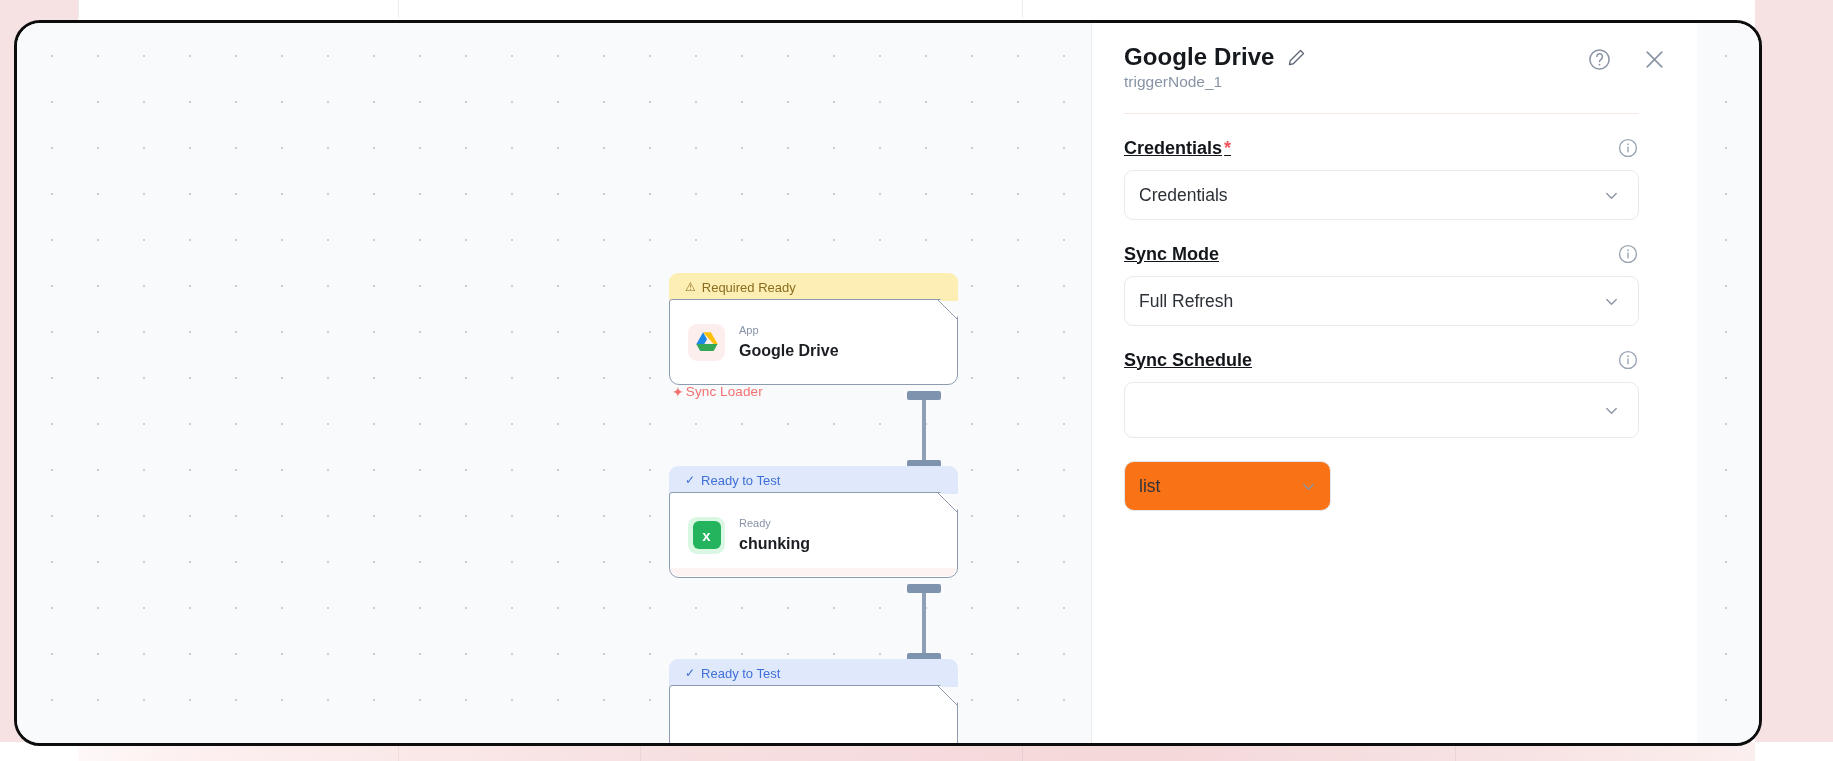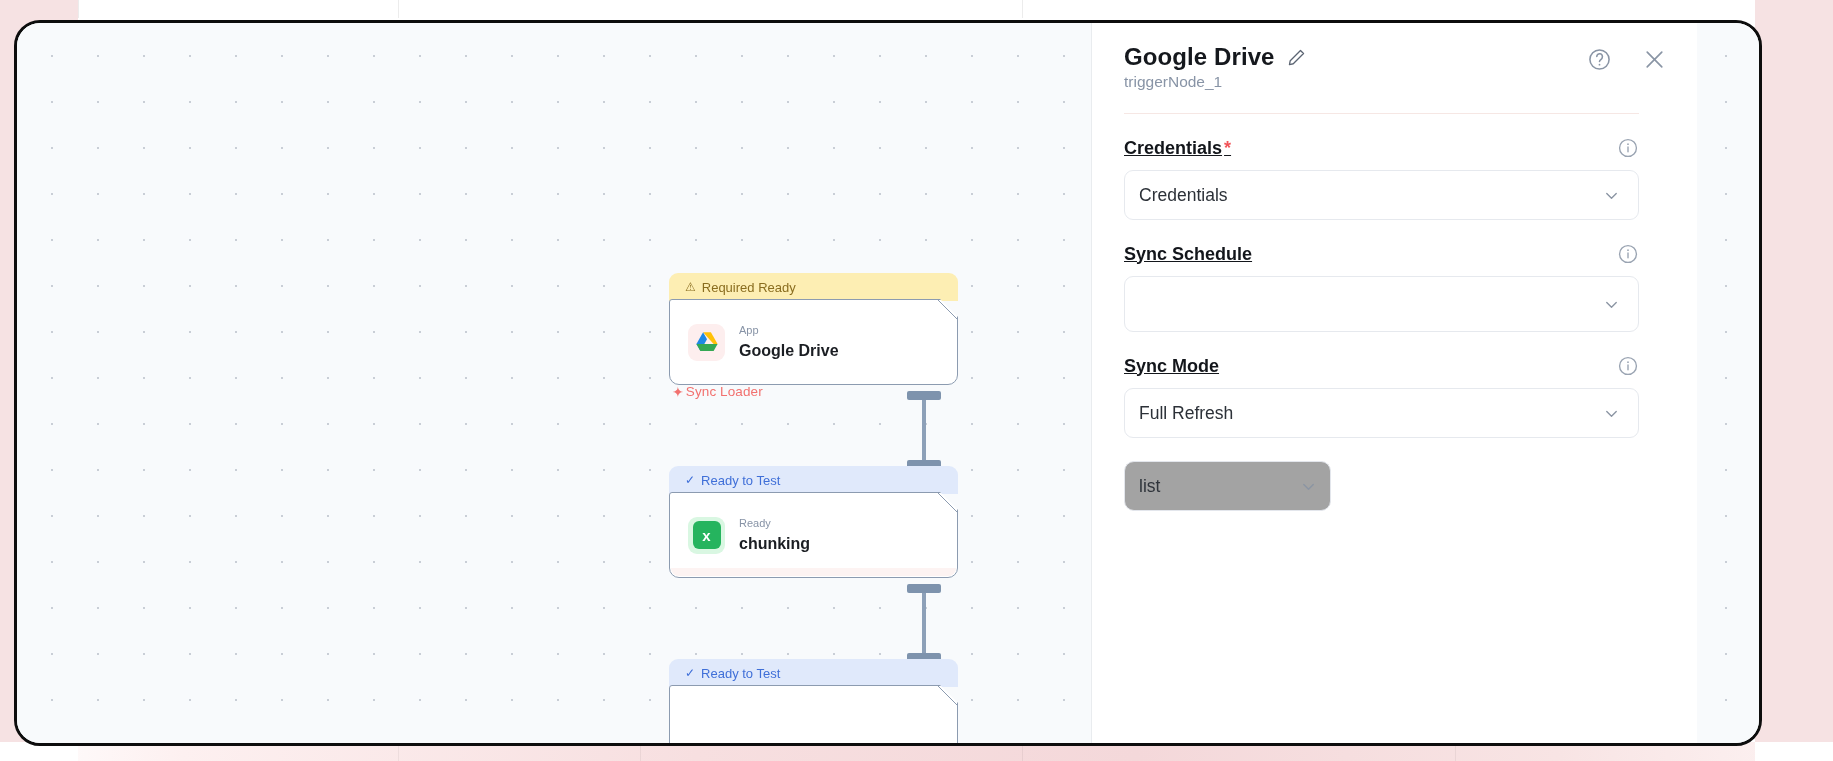--- a/index.html
+++ b/index.html
@@ -148,21 +148,21 @@
     margin-top: 11px; height: 50px; width: 100%;
     border: 1px solid #e6e9ee; border-radius: 9px; background: #fff;
     display: flex; align-items: center; justify-content: space-between;
     padding: 0 17px 0 14px; cursor: pointer;
   }
   .select .val { font-size: 17.5px; color: #2c3138; }
   .select .val.empty { color: transparent; }
   .select .chev { color: #8b95a3; display: flex; }
 
   .select.grey {
-    width: 207px; background: #a3a3a3; border-color: #e3e6ec;
+    width: 207px; background: #f97316; border-color: #e3e6ec;
     border-radius: 10px; padding: 0 12px 0 14px;
   }
   .select.grey .val { font-size: 17.5px; color: #2f343b; }
   .select.tall { height: 56px; }
 </style>
 </head>
 <body>
 
 <div id="page-root">
 
@@ -297,59 +297,59 @@
               <span class="val">Credentials</span>
               <span class="chev">
                 <svg width="19" height="19" viewBox="0 0 24 24" fill="none" stroke="currentColor" stroke-width="1.7" stroke-linecap="round" stroke-linejoin="round">
                   <path d="M6 9.5l6 6 6-6"></path>
                 </svg>
               </span>
             </div>
           </div>
           <div class="field">
             <div class="field-label-row">
+              <div class="field-label">Sync Mode</div>
+              <span class="info-icon">
+                <svg width="22" height="22" viewBox="0 0 24 24" fill="none" stroke="currentColor" stroke-width="1.5">
+                  <circle cx="12" cy="12" r="9.2"></circle>
+                  <path d="M12 10.8v5.4" stroke-linecap="round"></path>
+                  <circle cx="12" cy="7.9" r="0.95" fill="currentColor" stroke="none"></circle>
+                </svg>
+              </span>
+            </div>
+            <div class="select">
+              <span class="val">Full Refresh</span>
+              <span class="chev">
+                <svg width="19" height="19" viewBox="0 0 24 24" fill="none" stroke="currentColor" stroke-width="1.7" stroke-linecap="round" stroke-linejoin="round">
+                  <path d="M6 9.5l6 6 6-6"></path>
+                </svg>
+              </span>
+            </div>
+          </div>
+          <div class="field">
+            <div class="field-label-row">
               <div class="field-label">Sync Schedule</div>
               <span class="info-icon">
                 <svg width="22" height="22" viewBox="0 0 24 24" fill="none" stroke="currentColor" stroke-width="1.5">
                   <circle cx="12" cy="12" r="9.2"></circle>
                   <path d="M12 10.8v5.4" stroke-linecap="round"></path>
                   <circle cx="12" cy="7.9" r="0.95" fill="currentColor" stroke="none"></circle>
                 </svg>
               </span>
             </div>
             <div class="select tall">
               <span class="val empty">&nbsp;</span>
               <span class="chev">
                 <svg width="19" height="19" viewBox="0 0 24 24" fill="none" stroke="currentColor" stroke-width="1.7" stroke-linecap="round" stroke-linejoin="round">
                   <path d="M6 9.5l6 6 6-6"></path>
                 </svg>
               </span>
             </div>
           </div>
           <div class="field">
-            <div class="field-label-row">
-              <div class="field-label">Sync Mode</div>
-              <span class="info-icon">
-                <svg width="22" height="22" viewBox="0 0 24 24" fill="none" stroke="currentColor" stroke-width="1.5">
-                  <circle cx="12" cy="12" r="9.2"></circle>
-                  <path d="M12 10.8v5.4" stroke-linecap="round"></path>
-                  <circle cx="12" cy="7.9" r="0.95" fill="currentColor" stroke="none"></circle>
-                </svg>
-              </span>
-            </div>
-            <div class="select">
-              <span class="val">Full Refresh</span>
-              <span class="chev">
-                <svg width="19" height="19" viewBox="0 0 24 24" fill="none" stroke="currentColor" stroke-width="1.7" stroke-linecap="round" stroke-linejoin="round">
-                  <path d="M6 9.5l6 6 6-6"></path>
-                </svg>
-              </span>
-            </div>
-          </div>
-          <div class="field">
             <div class="select grey">
               <span class="val">list</span>
               <span class="chev">
                 <svg width="19" height="19" viewBox="0 0 24 24" fill="none" stroke="currentColor" stroke-width="1.7" stroke-linecap="round" stroke-linejoin="round">
                   <path d="M6 9.5l6 6 6-6"></path>
                 </svg>
               </span>
             </div>
           </div>
         </div>

